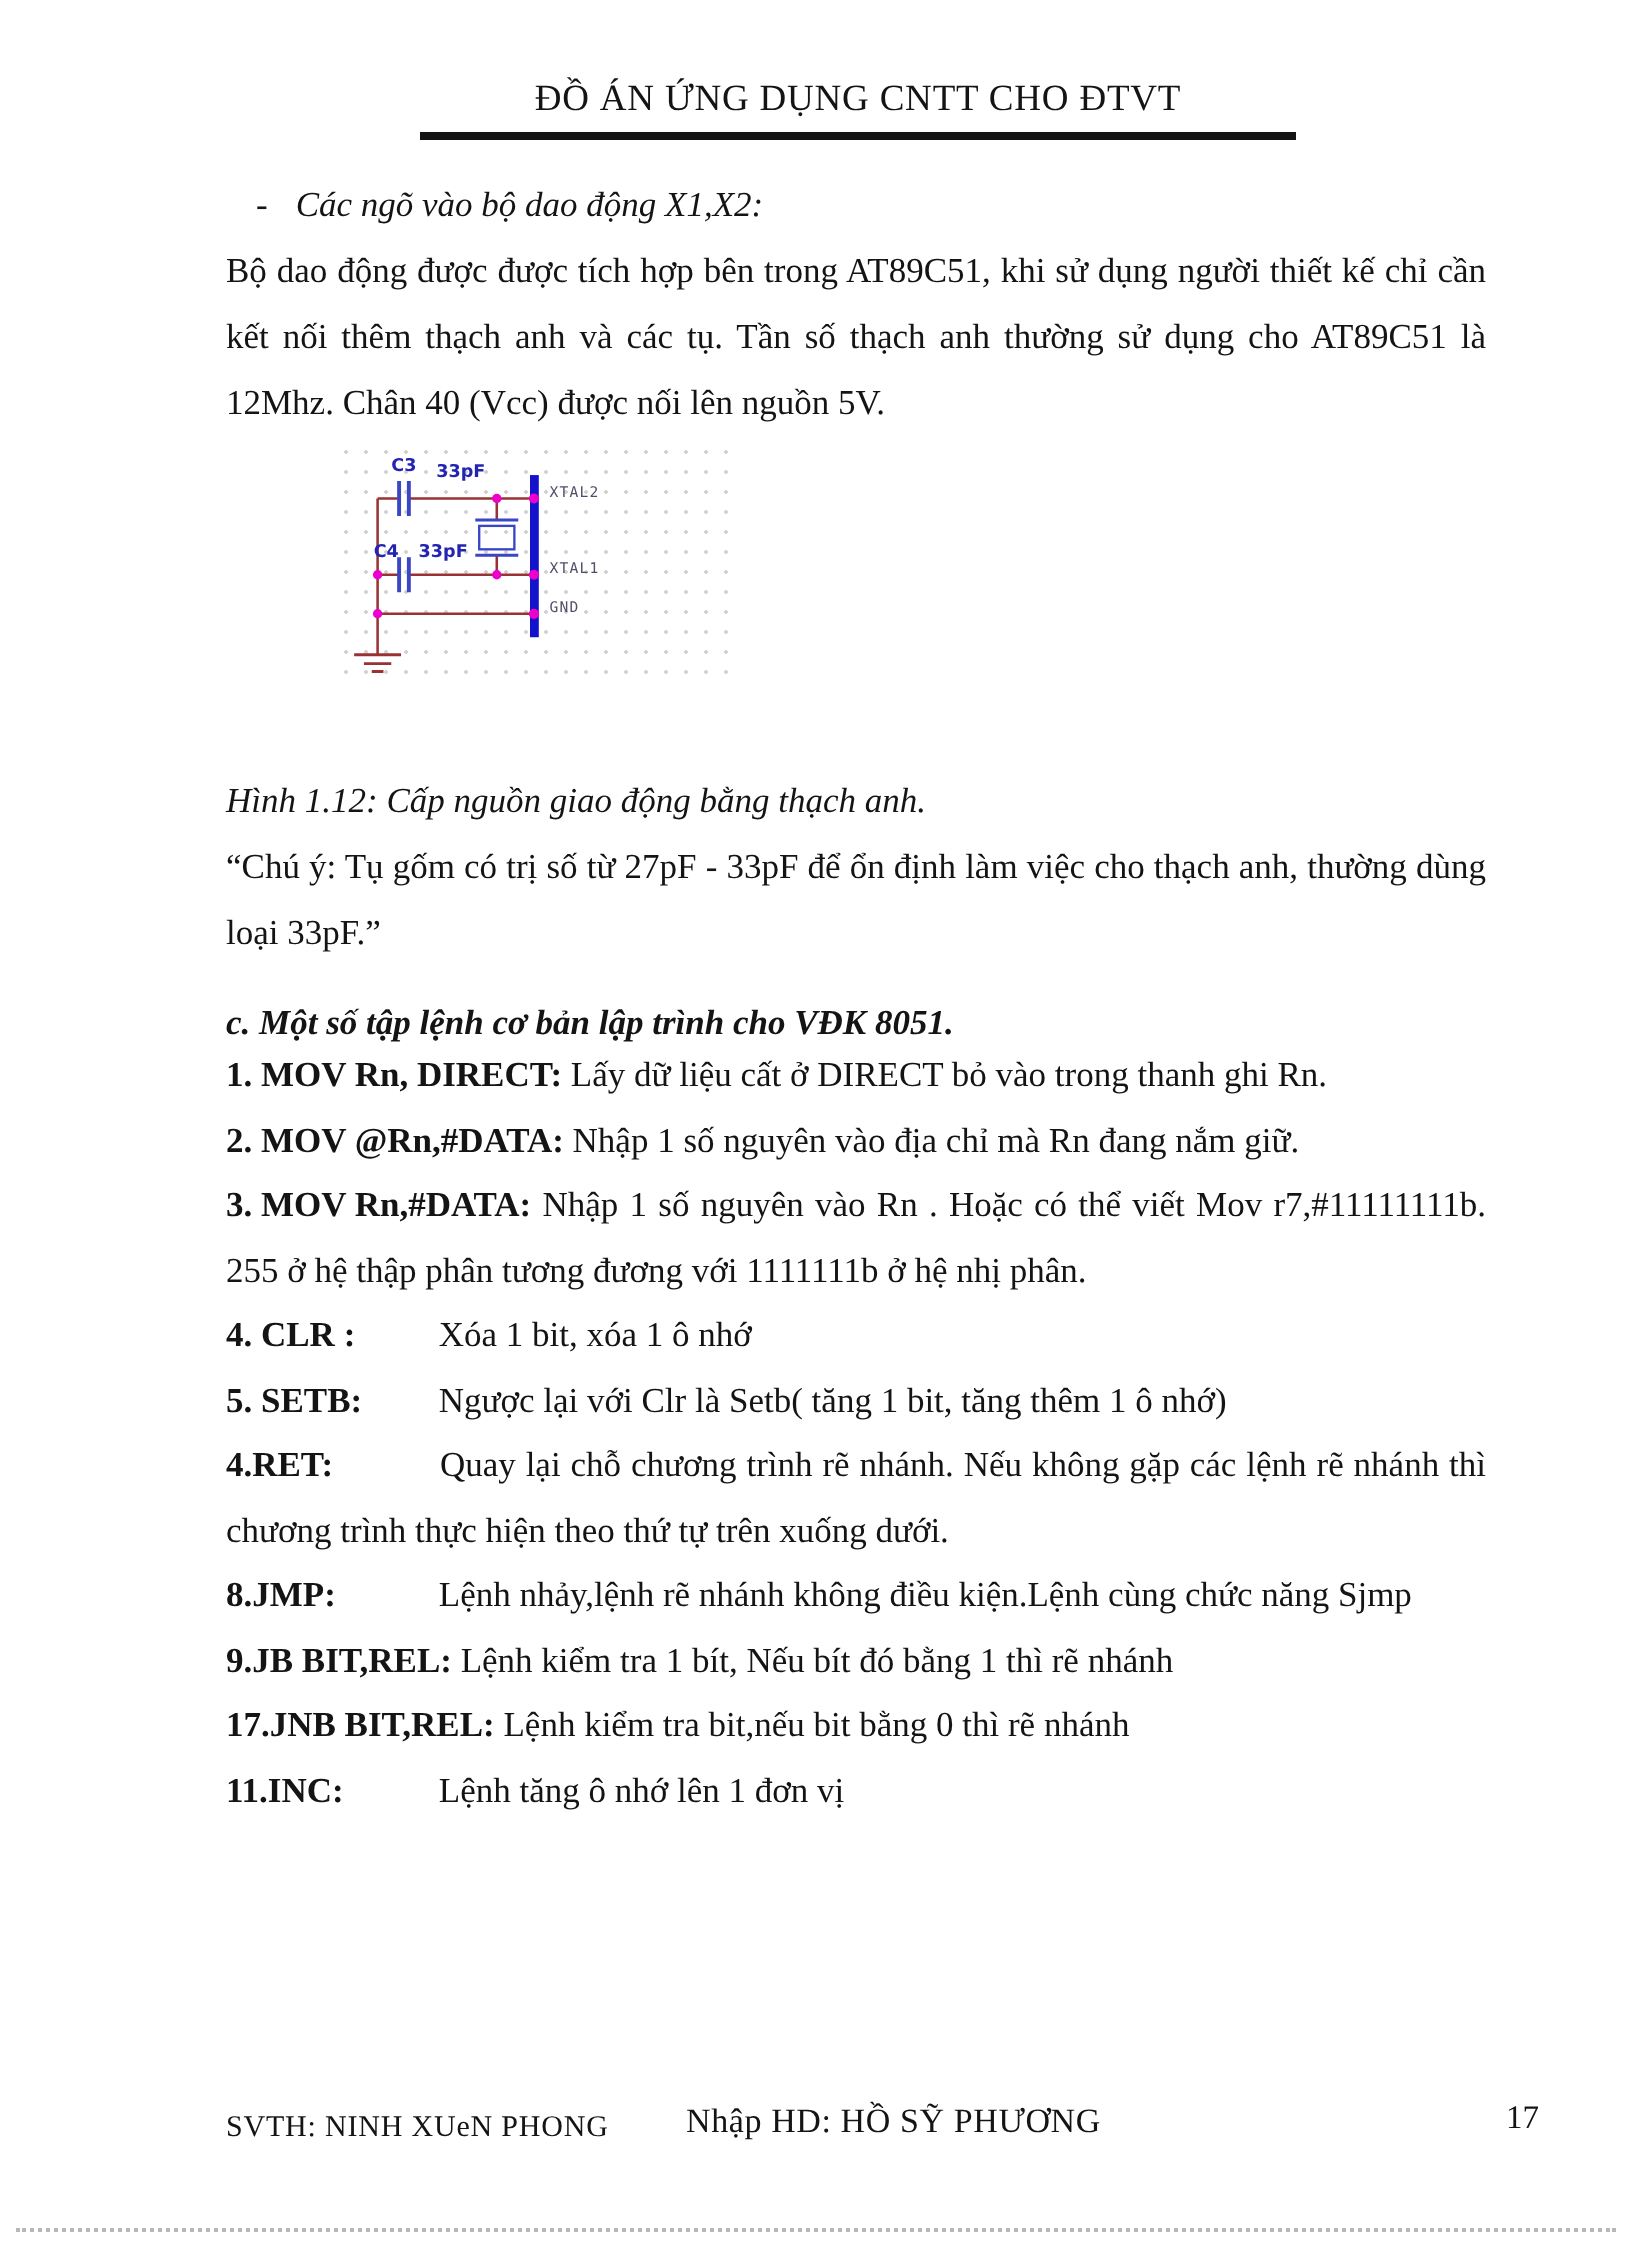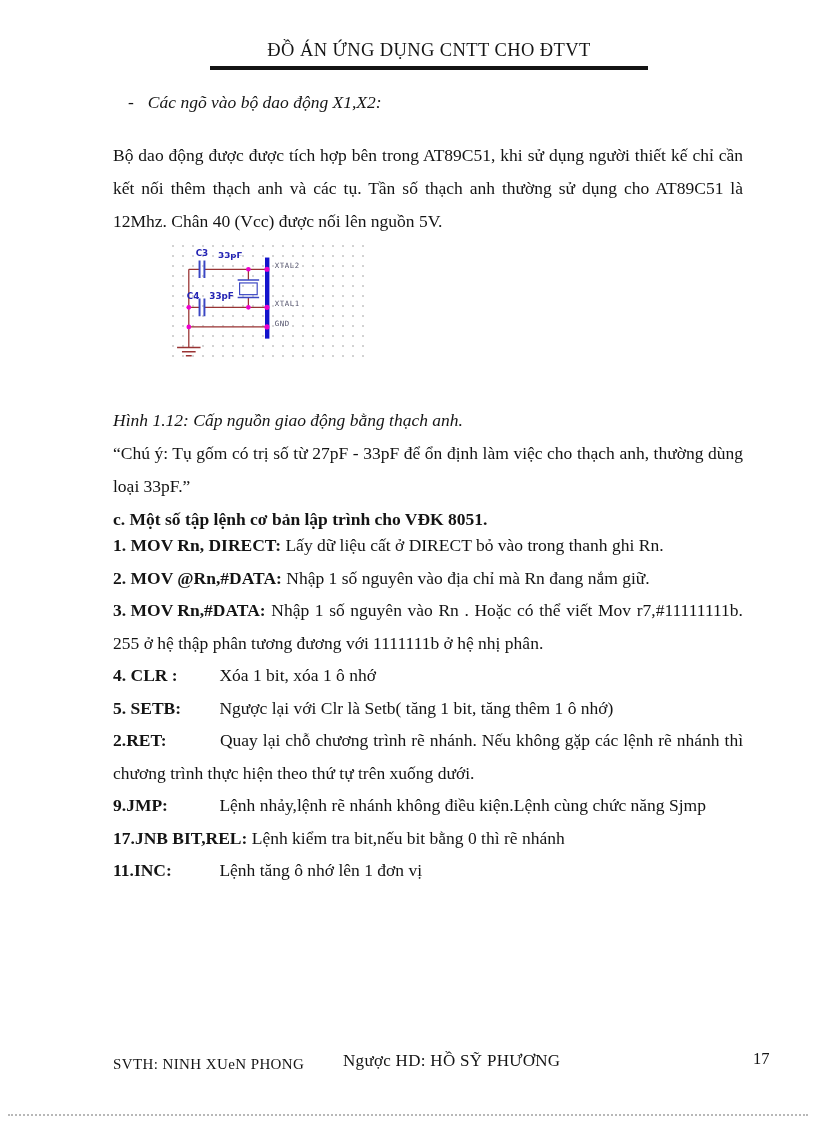--- a/index.html
+++ b/index.html
@@ -24,21 +24,21 @@
   .content {
     position:absolute; left:113px; top:0; width:630px;
     font-size:17.5px; line-height:33px;
   }
   .intro-heading {
     margin-top:86px;
     font-style:italic;
     display:flex;
   }
   .intro-heading .dash { font-style:normal; margin-left:15px; margin-right:14px; }
-  .intro-para { text-align:justify;margin-top:20px; }
+  .intro-para { text-align:justify; }
   
   .figure-box {
     margin-left:52px; margin-top:0;
     width:200px; height:127px;
     position:relative;
     background-image:radial-gradient(circle,#d2d2d2 0.9px,transparent 1px);
     background-size:10px 10px;
     background-position:3px 3px;
   }
   .figure-box svg { width:100%; height:100%; display:block; }
@@ -46,21 +46,21 @@
     font-family:"DejaVu Sans","Liberation Sans",sans-serif;
     font-size:9px; font-weight:600;
   }
   .schematic text.pin {
     font-family:"DejaVu Sans Mono","Liberation Mono",monospace;
     font-size:7.5px; letter-spacing:0.6px;
   }
   
   .figure-caption { margin-top:39px; font-style:italic; }
   .figure-note    { text-align:justify; }
-  .instr-heading  { margin-top:0; font-weight:bold; }
+  .instr-heading  { margin-top:12px; font-weight:bold; font-style:italic; }
   
   .instr-list { margin-top:-7px; }
   .instr { text-align:justify; line-height:32.5px;font-family:Liberation Serif, serif; }
   .instr .kw   { font-weight:bold; display:inline-block; min-width:102px; }
   
   .footer-student    { position:absolute; left:113px; top:1056px; font-size:15px; letter-spacing:0.4px; }
   .footer-supervisor { position:absolute; left:343px; top:1051px; font-size:17px;   letter-spacing:0.3px; }
   .footer-pagenum    { position:absolute; left:753px; top:1049px; font-size:16.5px; }
   .bottom-dotted-rule{
     position:absolute; left:8px; right:8px; top:1114px;
@@ -122,24 +122,25 @@
   <p class="figure-note">“Chú ý: Tụ gốm có trị số từ 27pF - 33pF để ổn định làm việc cho thạch anh, thường dùng loại 33pF.”</p>
 
   <p class="instr-heading">c. Một số tập lệnh cơ bản lập trình cho VĐK 8051.</p>
 
   <div class="instr-list">
       <p class="instr"><span class="kw">1. MOV Rn, DIRECT:</span><span class="desc"> Lấy dữ liệu cất ở DIRECT bỏ vào trong thanh ghi Rn.</span></p>
       <p class="instr"><span class="kw">2. MOV @Rn,#DATA:</span><span class="desc"> Nhập 1 số nguyên vào địa chỉ mà Rn đang nắm giữ.</span></p>
       <p class="instr"><span class="kw">3. MOV Rn,#DATA:</span><span class="desc"> Nhập 1 số nguyên vào Rn . Hoặc có thể viết Mov r7,#11111111b. 255 ở hệ thập phân tương đương với 1111111b ở hệ nhị phân.</span></p>
       <p class="instr"><span class="kw">4. CLR :</span><span class="desc"> Xóa 1 bit, xóa 1 ô nhớ</span></p>
       <p class="instr"><span class="kw">5. SETB:</span><span class="desc"> Ngược lại với Clr là Setb( tăng 1 bit, tăng thêm 1 ô nhớ)</span></p>
-      <p class="instr"><span class="kw">2.RET:</span><span class="desc"> Quay lại chỗ chương trình rẽ nhánh. Nếu không gặp các lệnh rẽ nhánh thì chương trình thực hiện theo thứ tự trên xuống dưới.</span></p>
-      <p class="instr"><span class="kw">9.JMP:</span><span class="desc"> Lệnh nhảy,lệnh rẽ nhánh không điều kiện.Lệnh cùng chức năng Sjmp</span></p>
+      <p class="instr"><span class="kw">4.RET:</span><span class="desc"> Quay lại chỗ chương trình rẽ nhánh. Nếu không gặp các lệnh rẽ nhánh thì chương trình thực hiện theo thứ tự trên xuống dưới.</span></p>
+      <p class="instr"><span class="kw">8.JMP:</span><span class="desc"> Lệnh nhảy,lệnh rẽ nhánh không điều kiện.Lệnh cùng chức năng Sjmp</span></p>
+      <p class="instr"><span class="kw">9.JB BIT,REL:</span><span class="desc"> Lệnh kiểm tra 1 bít, Nếu bít đó bằng 1 thì rẽ nhánh</span></p>
       <p class="instr"><span class="kw">17.JNB BIT,REL:</span><span class="desc"> Lệnh kiểm tra bit,nếu bit bằng 0 thì rẽ nhánh</span></p>
       <p class="instr"><span class="kw">11.INC:</span><span class="desc"> Lệnh tăng ô nhớ lên 1 đơn vị</span></p>
     </div>
 
 </div>
 
 <div class="footer-student">SVTH: NINH XUeN PHONG</div>
-<div class="footer-supervisor">Ngược HD: HỒ SỸ PHƯƠNG</div>
+<div class="footer-supervisor">Nhập HD: HỒ SỸ PHƯƠNG</div>
 <div class="footer-pagenum">17</div>
 <div class="bottom-dotted-rule"></div>
 
 </body></html>

